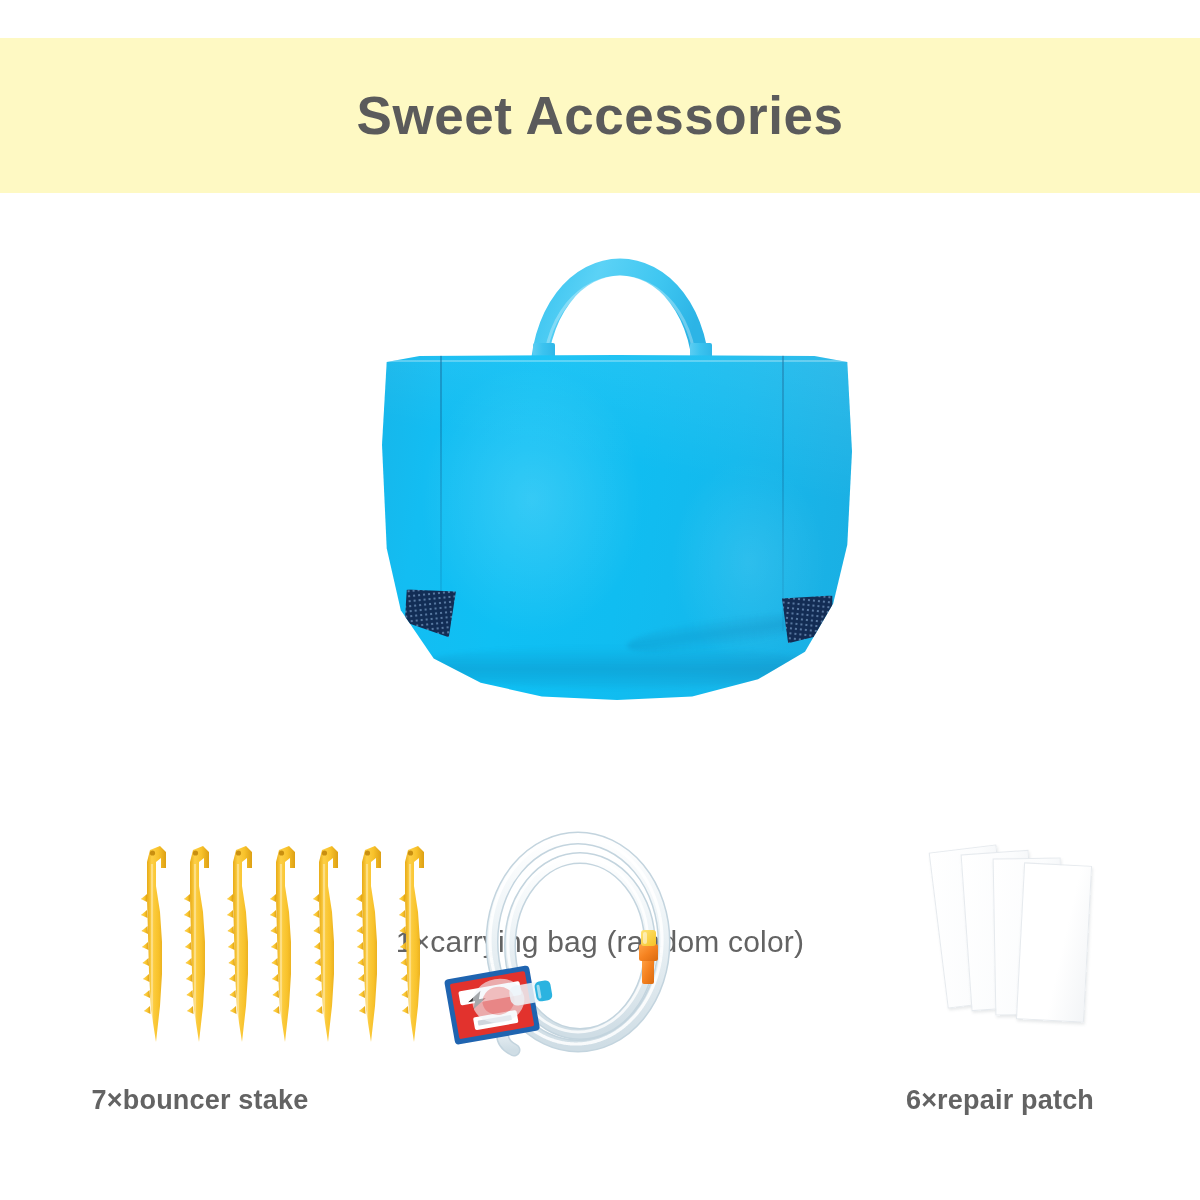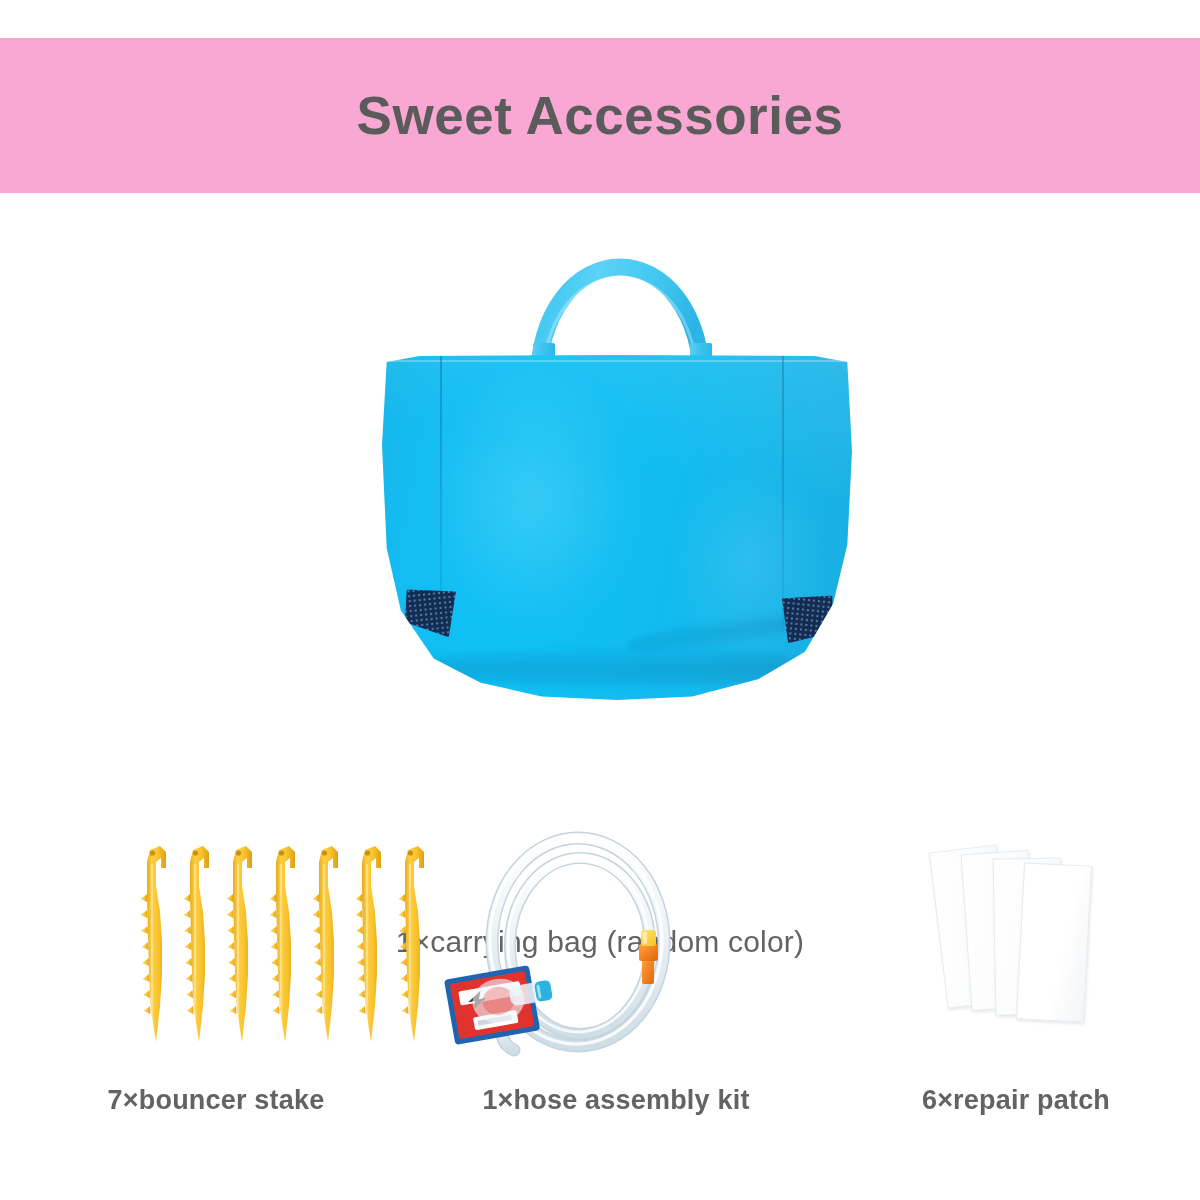--- a/index.html
+++ b/index.html
@@ -17,21 +17,21 @@
     -webkit-font-smoothing: antialiased;
   }
 
   
   .title-banner {
     position: absolute;
     left: 0;
     top: 38px;
     width: 1200px;
     height: 155px;
-    background: #f9a8d4;
+    background: #fef9c3;
     display: flex;
     align-items: center;
     justify-content: center;
   }
   .title-text {
     font-size: 53px;
     font-weight: bold;
     color: #5b5b5b;
     letter-spacing: 0.5px;
     font-family: "Liberation Sans", sans-serif;
@@ -195,21 +195,21 @@
   }
   .item-art {
     position: absolute;
     left: 0;
     top: 0;
     width: 400px;
     height: 240px;
   }
   .item-caption {
     position: absolute;
-    left: 16px;
+    left: 0;
     top: 255px;
     width: 400px;
     text-align: center;
     font-size: 27px;
     color: #636363;
     font-weight: 600;
     letter-spacing: 0.2px;
   }
 
   
@@ -509,21 +509,20 @@
 
             <ellipse cx="50" cy="30" rx="26" ry="22" fill="rgba(240,246,250,0.62)"></ellipse>
             <ellipse cx="50" cy="30" rx="16" ry="14" fill="rgba(226,50,45,0.30)"></ellipse>
             <rect x="62" y="18" width="34" height="20" rx="7" fill="rgba(236,244,249,0.85)"></rect>
             <rect x="88" y="18" width="16" height="20" rx="5" fill="#2bb3e0"></rect>
             <rect x="90" y="21" width="3" height="14" rx="1.5" fill="rgba(255,255,255,0.55)"></rect>
           </g>
         </svg>
       </div>
     </div>
-    <div class="item-caption">1×hose assembly kit</div>
   </div>
 
   <div class="item-cell">
     <div class="item-art">
       <div class="patch-wrap">
         <div class="patch p1"></div>
         <div class="patch p2"></div>
         <div class="patch p3"></div>
         <div class="patch p4"></div>
       </div>

